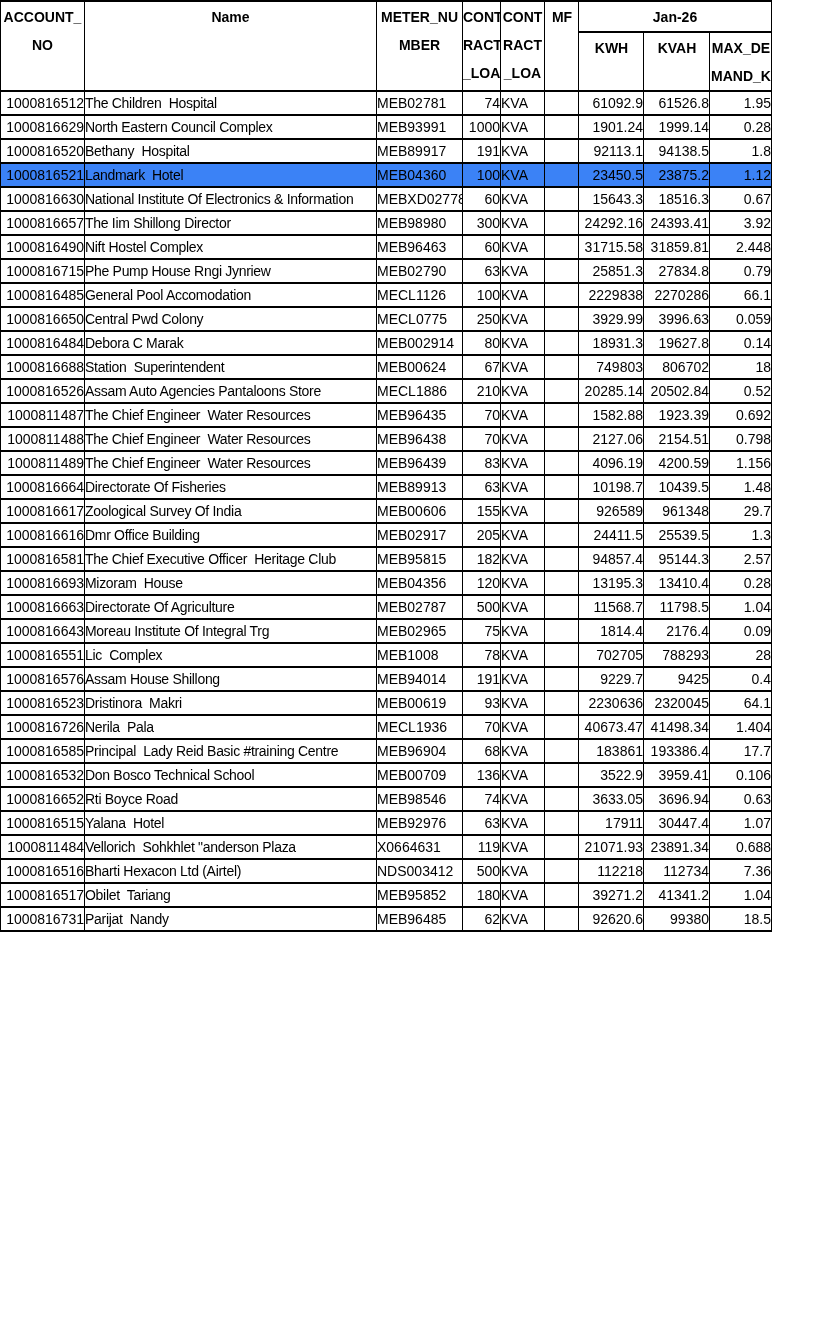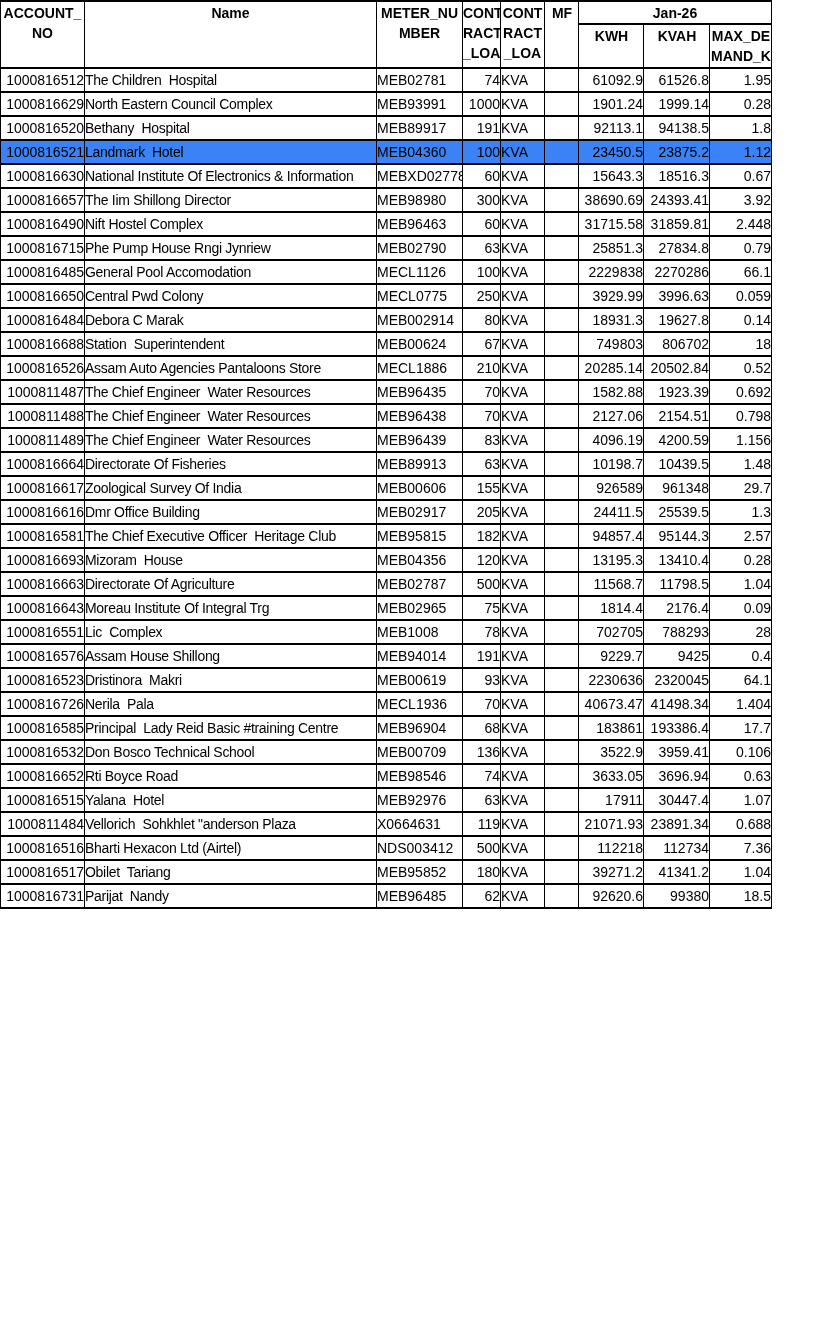--- a/index.html
+++ b/index.html
@@ -26,21 +26,21 @@
     overflow: hidden;
     white-space: pre;
     font-size: 14px;
     padding: 0;
     box-sizing: border-box;
   }
   table.sheet thead th {
     font-weight: 700;
     vertical-align: top;
     text-align: center;
-    line-height: 20px;
+    line-height: 28px;
     padding-top: 1px;
   }
   thead tr.group-row { height: 22px; }
   thead tr.sub-row   { height: 44px; }
   thead th.left { text-align: left; padding-left: 1px; }
   tbody tr { height: 24px; }
   tbody td { vertical-align: middle; font-weight: 400; }
   td.txt { text-align: left;  padding-left: 3px; }
   td.num { text-align: right; padding-right: 3px; }
   td.name { letter-spacing: -0.3px; }
@@ -139,21 +139,21 @@
         <td class="num">18516.3</td>
         <td class="num">0.67</td>
       </tr>
       <tr>
         <td class="num">1000816657</td>
         <td class="txt name">The Iim Shillong Director</td>
         <td class="txt">MEB98980</td>
         <td class="num">300</td>
         <td class="txt">KVA</td>
         <td class="txt"></td>
-        <td class="num">38690.69</td>
+        <td class="num">24292.16</td>
         <td class="num">24393.41</td>
         <td class="num">3.92</td>
       </tr>
       <tr>
         <td class="num">1000816490</td>
         <td class="txt name">Nift Hostel Complex</td>
         <td class="txt">MEB96463</td>
         <td class="num">60</td>
         <td class="txt">KVA</td>
         <td class="txt"></td>

